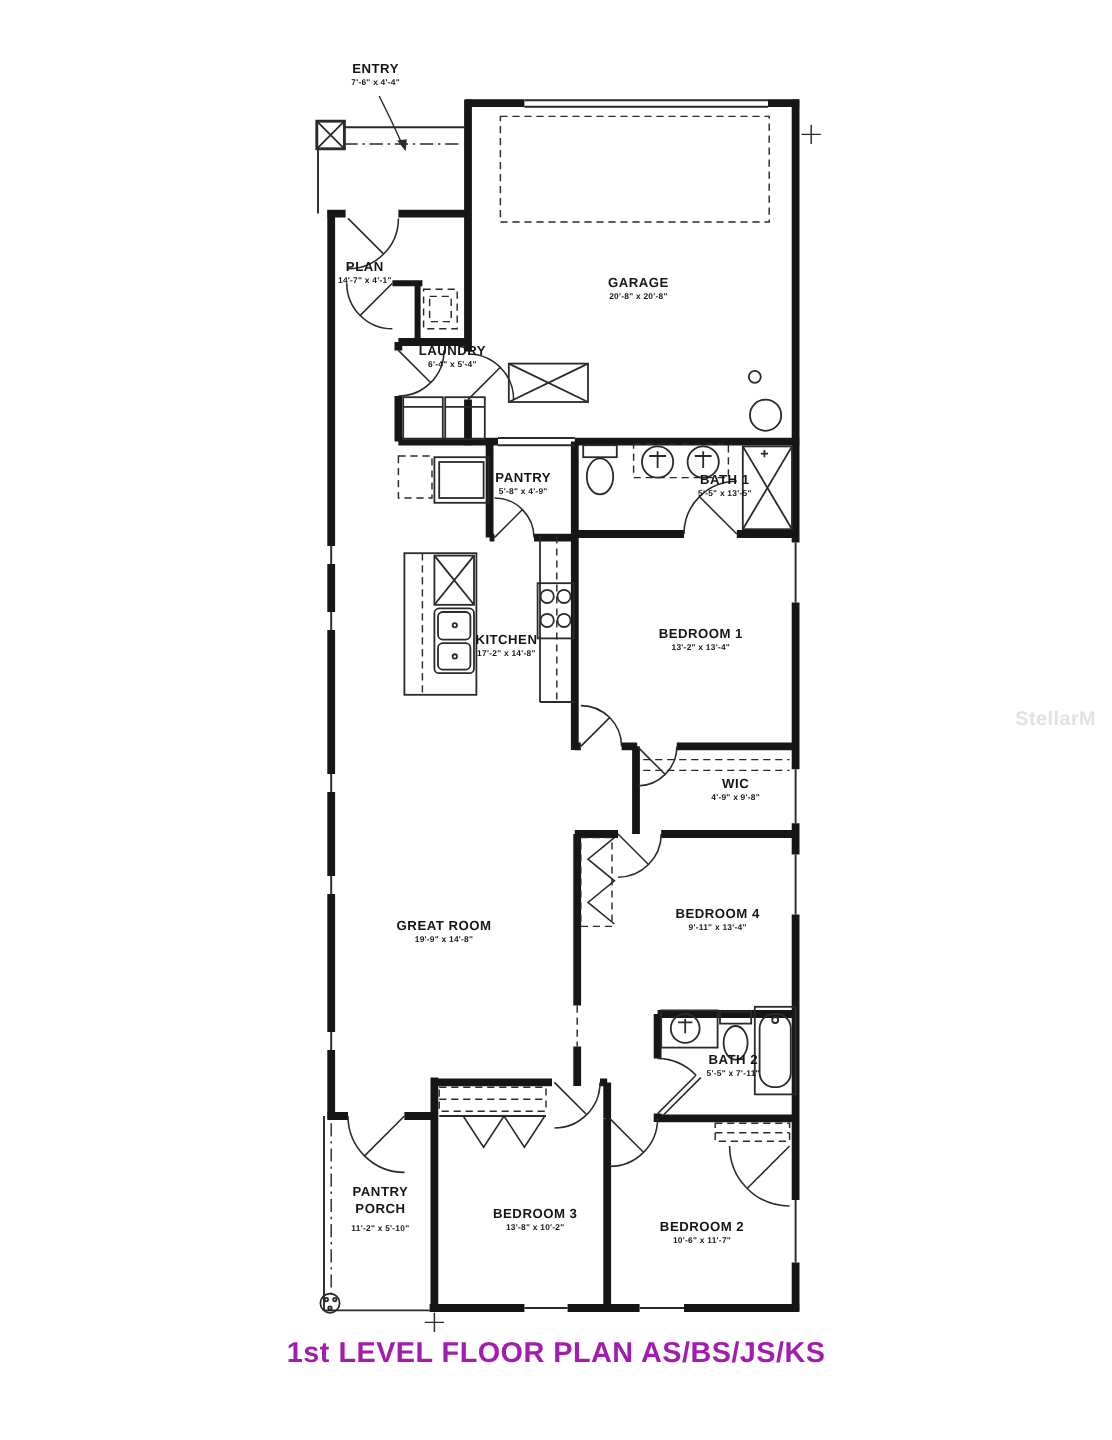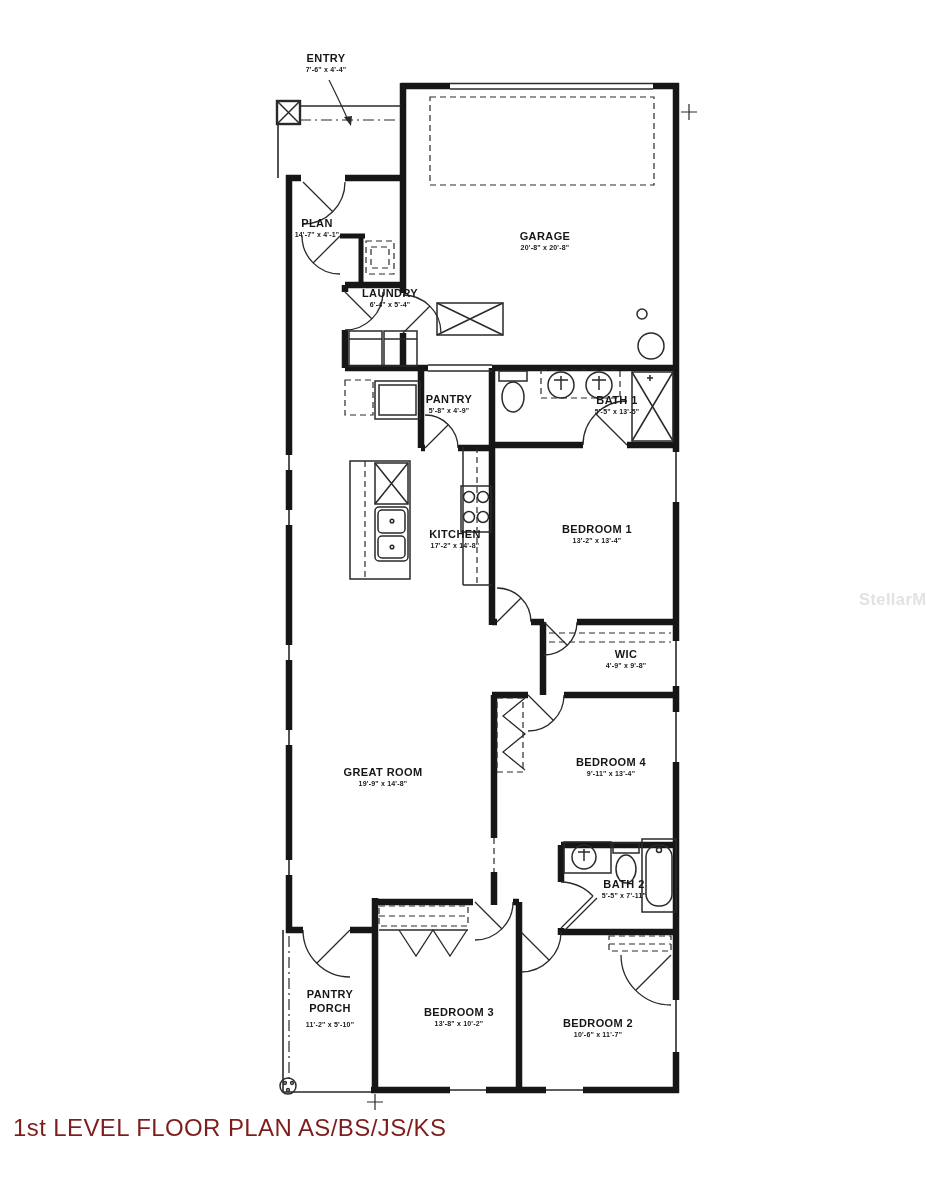--- a/index.html
+++ b/index.html
@@ -1,32 +1,31 @@
 <!DOCTYPE html>
 <html><head>
 <meta charset="utf-8">
 <style>
   html,body{margin:0;padding:0;background:#ffffff;}
   #stage{
     position:relative;width:914px;height:1200px;background:#ffffff;overflow:hidden;
     font-family:"Liberation Sans", sans-serif;
-    margin-left:13px;
   }
   #plan-svg{position:absolute;left:0;top:0;}
   .room-label{
     position:absolute;text-align:center;transform:translateX(-50%);
     color:#161616;font-weight:bold;line-height:1.25;white-space:nowrap;
   }
   .room-name{font-size:11px;letter-spacing:.4px;display:block;}
   .room-dims{font-size:7px;letter-spacing:.2px;display:block;}
   .room-label.wrap{white-space:normal;width:86px;}
   .room-label.wrap .room-dims{margin-top:5px;}
   #plan-title{
-    position:absolute;left:0;top:1114px;width:927px;text-align:left;
-    color:#7f1d1d;font-weight:normal;font-size:24px;letter-spacing:.4px;
+    position:absolute;left:0;top:1114px;width:927px;text-align:center;
+    color:#a21caf;font-weight:bold;font-size:24px;letter-spacing:.4px;
   }
   #watermark{
     position:absolute;left:846px;top:590px;color:#e2e2e2;
     font-size:16.5px;font-weight:bold;letter-spacing:.4px;
   }
 </style>
 </head>
 <body>
 
 <div id="stage">
@@ -254,21 +253,21 @@
       <span class="room-dims">6'-4" x 5'-4"</span>
     </div>
   <div class="room-label" style="left:436px;top:393px">
       <span class="room-name">PANTRY</span>
       <span class="room-dims">5'-8" x 4'-9"</span>
     </div>
   <div class="room-label" style="left:604px;top:394px">
       <span class="room-name">BATH 1</span>
       <span class="room-dims">5'-5" x 13'-5"</span>
     </div>
-  <div class="room-label" style="left:442px;top:528px">
+  <div class="room-label" style="left:422px;top:528px">
       <span class="room-name">KITCHEN</span>
       <span class="room-dims">17'-2" x 14'-8"</span>
     </div>
   <div class="room-label" style="left:584px;top:523px">
       <span class="room-name">BEDROOM 1</span>
       <span class="room-dims">13'-2" x 13'-4"</span>
     </div>
   <div class="room-label" style="left:613px;top:648px">
       <span class="room-name">WIC</span>
       <span class="room-dims">4'-9" x 9'-8"</span>

